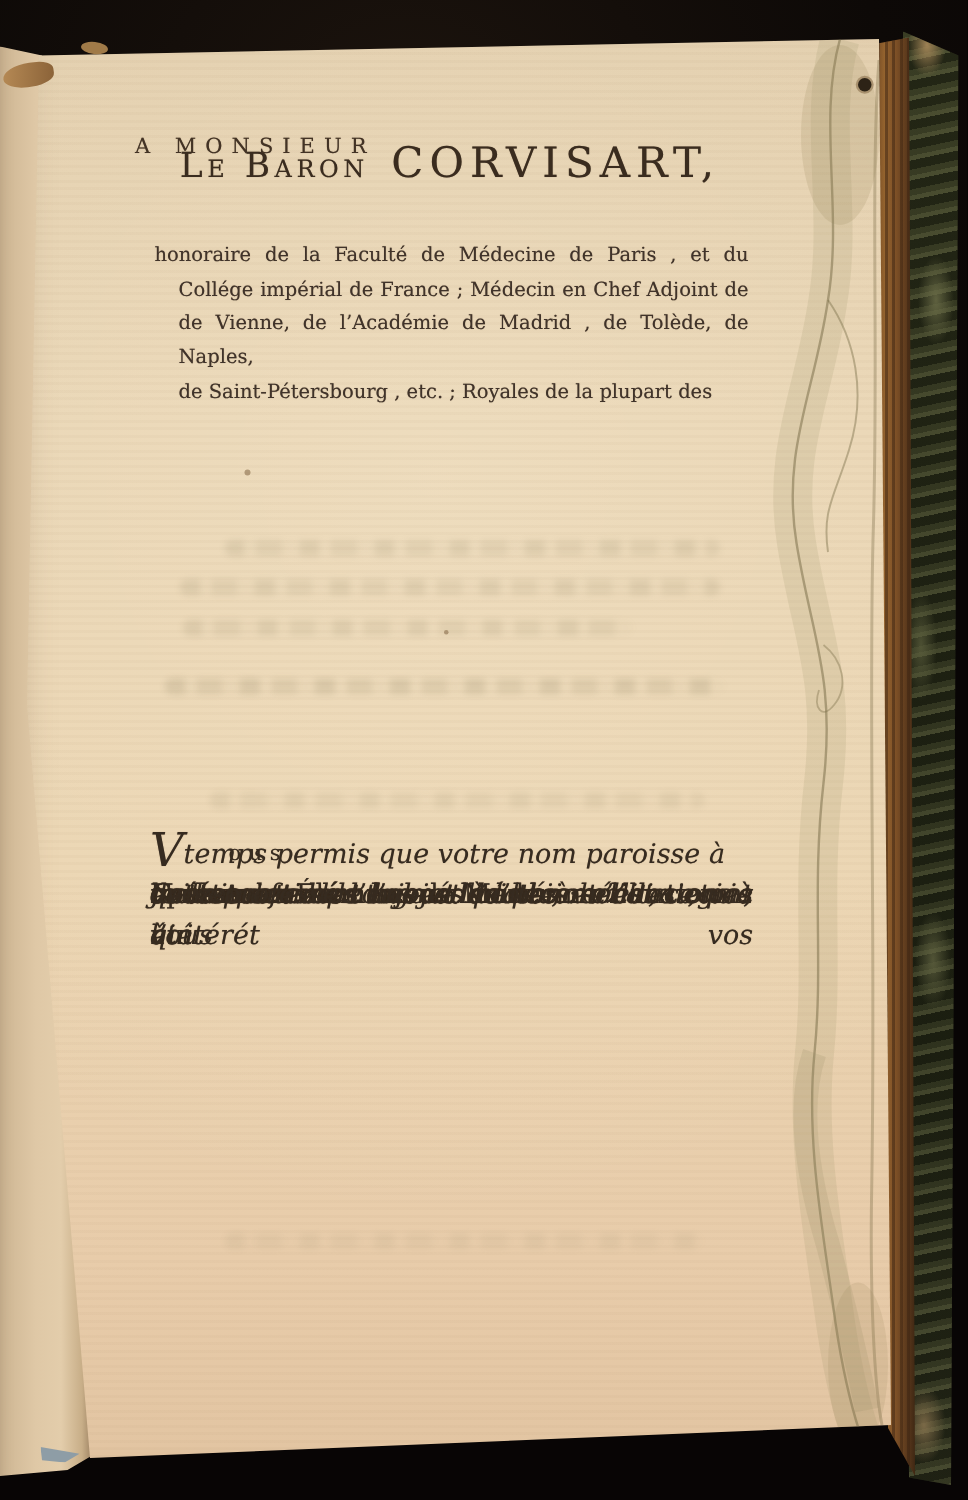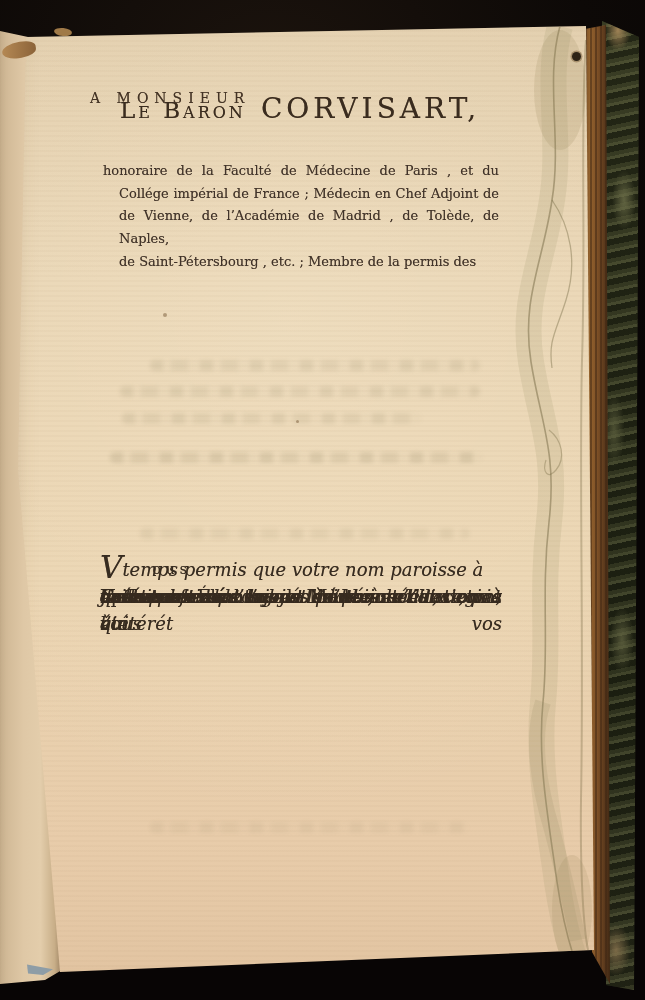--- a/index.html
+++ b/index.html
@@ -134,21 +134,21 @@
 
     <div class="txt dedicatee-line">
       <span class="dedicatee-prefix">Le Baron</span>
       <span class="dedicatee-name">CORVISART,</span>
     </div>
 
     <div class="txt titles">
         <div class="line">honoraire de la Faculté de Médecine de Paris , et du</div>
         <div class="line">Collége impérial de France ; Médecin en Chef Adjoint de</div>
         <div class="line">de Vienne, de l’Académie de Madrid , de Tolède, de Naples,</div>
-        <div class="line">de Saint-Pétersbourg , etc. ; Membre de la permis des</div>
+        <div class="line">de Saint-Pétersbourg , etc. ; Royales de la plupart des</div>
       </div>
 
 
     <div class="txt body-par">
         <div class="line"><span class="seg-init">V</span><span class="seg-sp">ous</span><span class="seg-it"> temps permis que votre nom paroisse à</span></div>
         <div class="line">
           <span class="seg-it">la téte de ces </span>
           <span class="seg-rm">Nouveaux Élémens de Médecine</span>
         </div>
         <div class="line">

